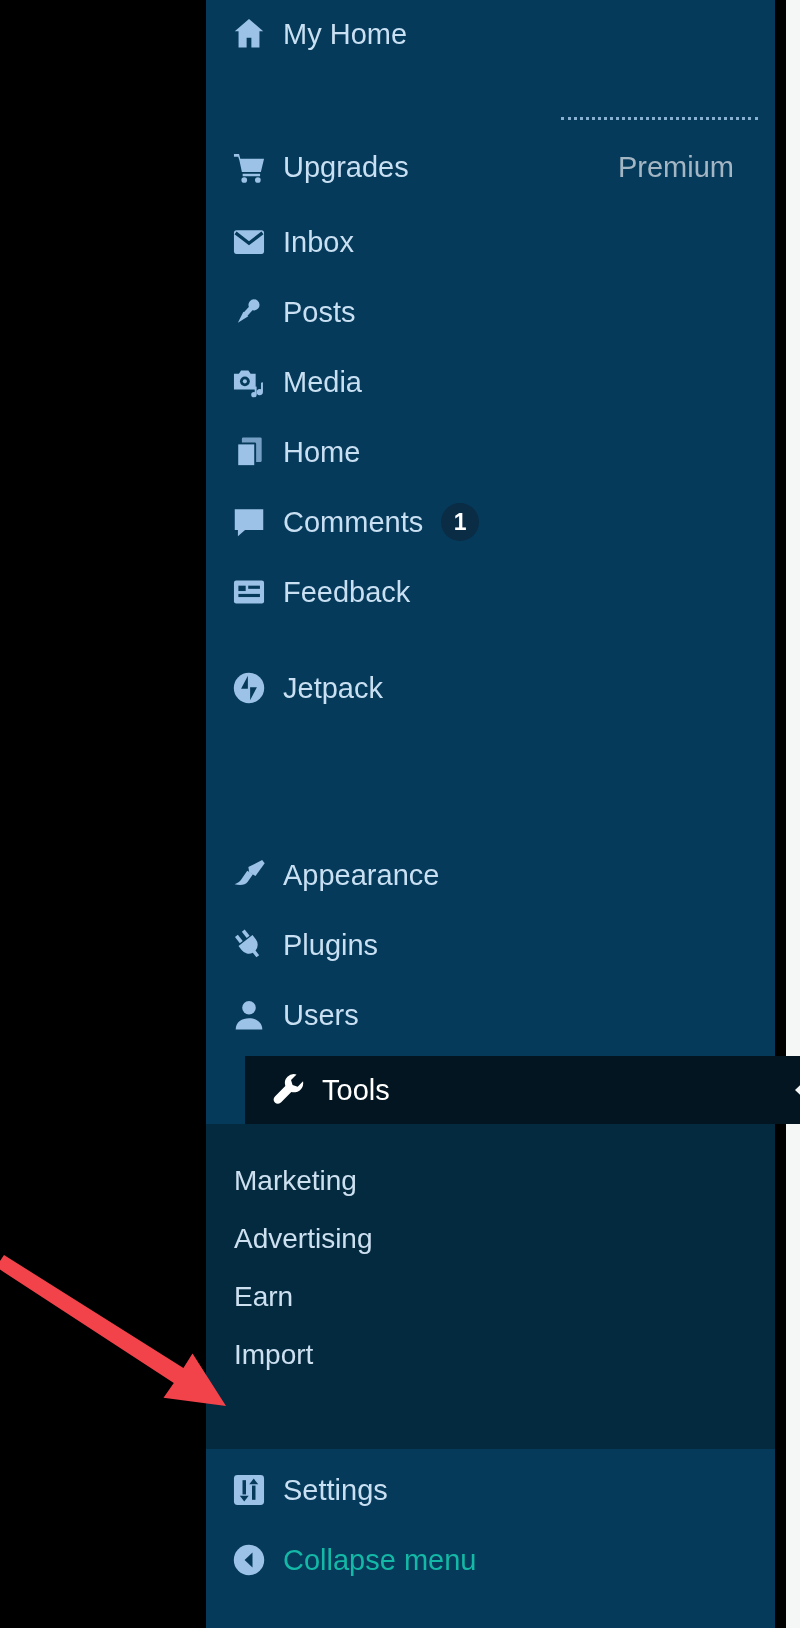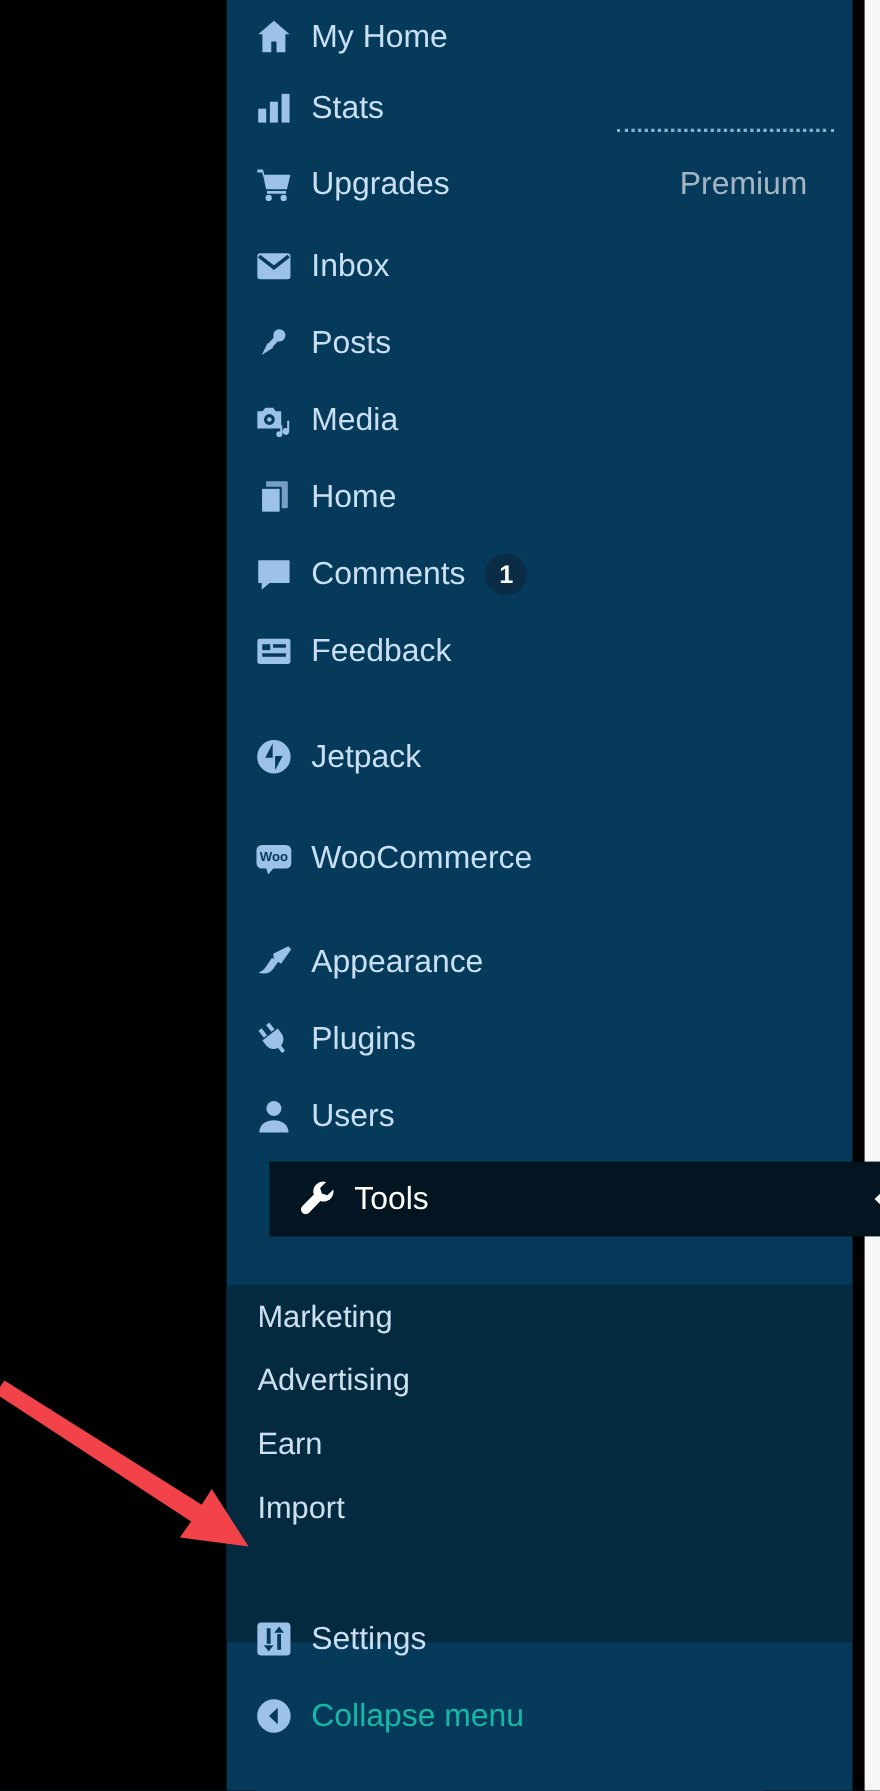--- a/index.html
+++ b/index.html
@@ -30,21 +30,21 @@
     position:absolute;right:0;top:16px;width:0;height:0;
     border-top:18px solid transparent;border-bottom:18px solid transparent;
     border-right:19px solid #f5f6f6;
   }
   .dotted-divider{
     position:absolute;left:355px;top:117px;width:197px;height:0;
     border-top:3px dotted rgba(160,198,230,.85);
   }
   .submenu{
     position:absolute;left:0;top:1124px;width:569px;height:325px;
-    background:#042a40;box-sizing:border-box;padding-top:0;margin-top:44px;
+    background:#042a40;box-sizing:border-box;padding-top:28px;
   }
   .submenu-item{
     height:58px;display:flex;align-items:center;padding-left:28px;
     color:#cde0f0;font-size:28px;cursor:pointer;
   }
   .submenu-item.current{color:#ffffff;font-weight:bold;}
   .footer-row{height:70px;}
   .collapse-row{color:#14b8a6;}
   .red-arrow{position:absolute;left:0;top:0;pointer-events:none;}
 </style>
@@ -59,30 +59,20 @@
 
   <div class="menu-row" style="top:0px">
     <span class="mi">
       <svg viewBox="0 0 24 24" fill="currentColor">
           <path d="M12 2.5 3 10.2h2.4v10.3h5.1v-6.2h3v6.2h5.1V10.2H21z"></path>
         </svg>
     </span>
     <span class="menu-label">My Home</span>
   </div>
 
-  <div class="menu-row" style="top:64px">
-    <span class="mi">
-      <svg viewBox="0 0 24 24" fill="currentColor">
-          <rect x="3" y="12.5" width="4.6" height="8"></rect>
-          <rect x="9.7" y="8.5" width="4.6" height="12"></rect>
-          <rect x="16.4" y="4" width="4.6" height="16.5"></rect>
-        </svg>
-    </span>
-    <span class="menu-label">Stats</span>
-  </div>
 
   <div class="menu-row" style="top:133px">
     <span class="mi">
       <svg viewBox="0 0 24 24" fill="currentColor">
           <path d="M2.5 3.8h3.2l.8 3H21.5l-2 8.4H7.5L6 8 5.2 5.6H2.5zM8 16.2h11v1.6H8z"></path>
           <circle cx="9" cy="20.2" r="1.8"></circle>
           <circle cx="17.6" cy="20.2" r="1.8"></circle>
         </svg>
     </span>
     <span class="menu-label">Upgrades</span>
@@ -163,30 +153,20 @@
     <span class="mi">
       <svg viewBox="0 0 24 24">
           <circle cx="12" cy="12" r="9.6" fill="currentColor"></circle>
           <path d="M11.3 4.3v8.2H7z" fill="#053a5b"></path>
           <path d="M12.7 19.7v-8.2H17z" fill="#053a5b"></path>
         </svg>
     </span>
     <span class="menu-label">Jetpack</span>
   </div>
 
-  <div class="menu-row" style="top:746px">
-    <span class="mi">
-      <svg viewBox="0 0 24 24">
-          <rect x="2" y="4.5" width="20" height="13.5" rx="3" fill="currentColor"></rect>
-          <path d="M7.5 17.5l1.2 4 3.4-4z" fill="currentColor"></path>
-          <text x="12" y="13.9" text-anchor="middle" font-size="7.6" font-weight="bold" fill="#053a5b">Woo</text>
-        </svg>
-    </span>
-    <span class="menu-label">WooCommerce</span>
-  </div>
 
   <div class="menu-row" style="top:841px">
     <span class="mi">
       <svg viewBox="0 0 24 24" fill="currentColor">
           <path d="M11.6 7 20.3 2.6l1.6 2-5.8 8.1-4-2.4z"></path>
           <path d="M10.9 9.3l3.6 2.3-3.3 4.6c-1.5 2.1-4.6 2.6-8.3 1.6 1.9-.7 3.3-1.6 4.2-3z"></path>
         </svg>
     </span>
     <span class="menu-label">Appearance</span>
   </div>

